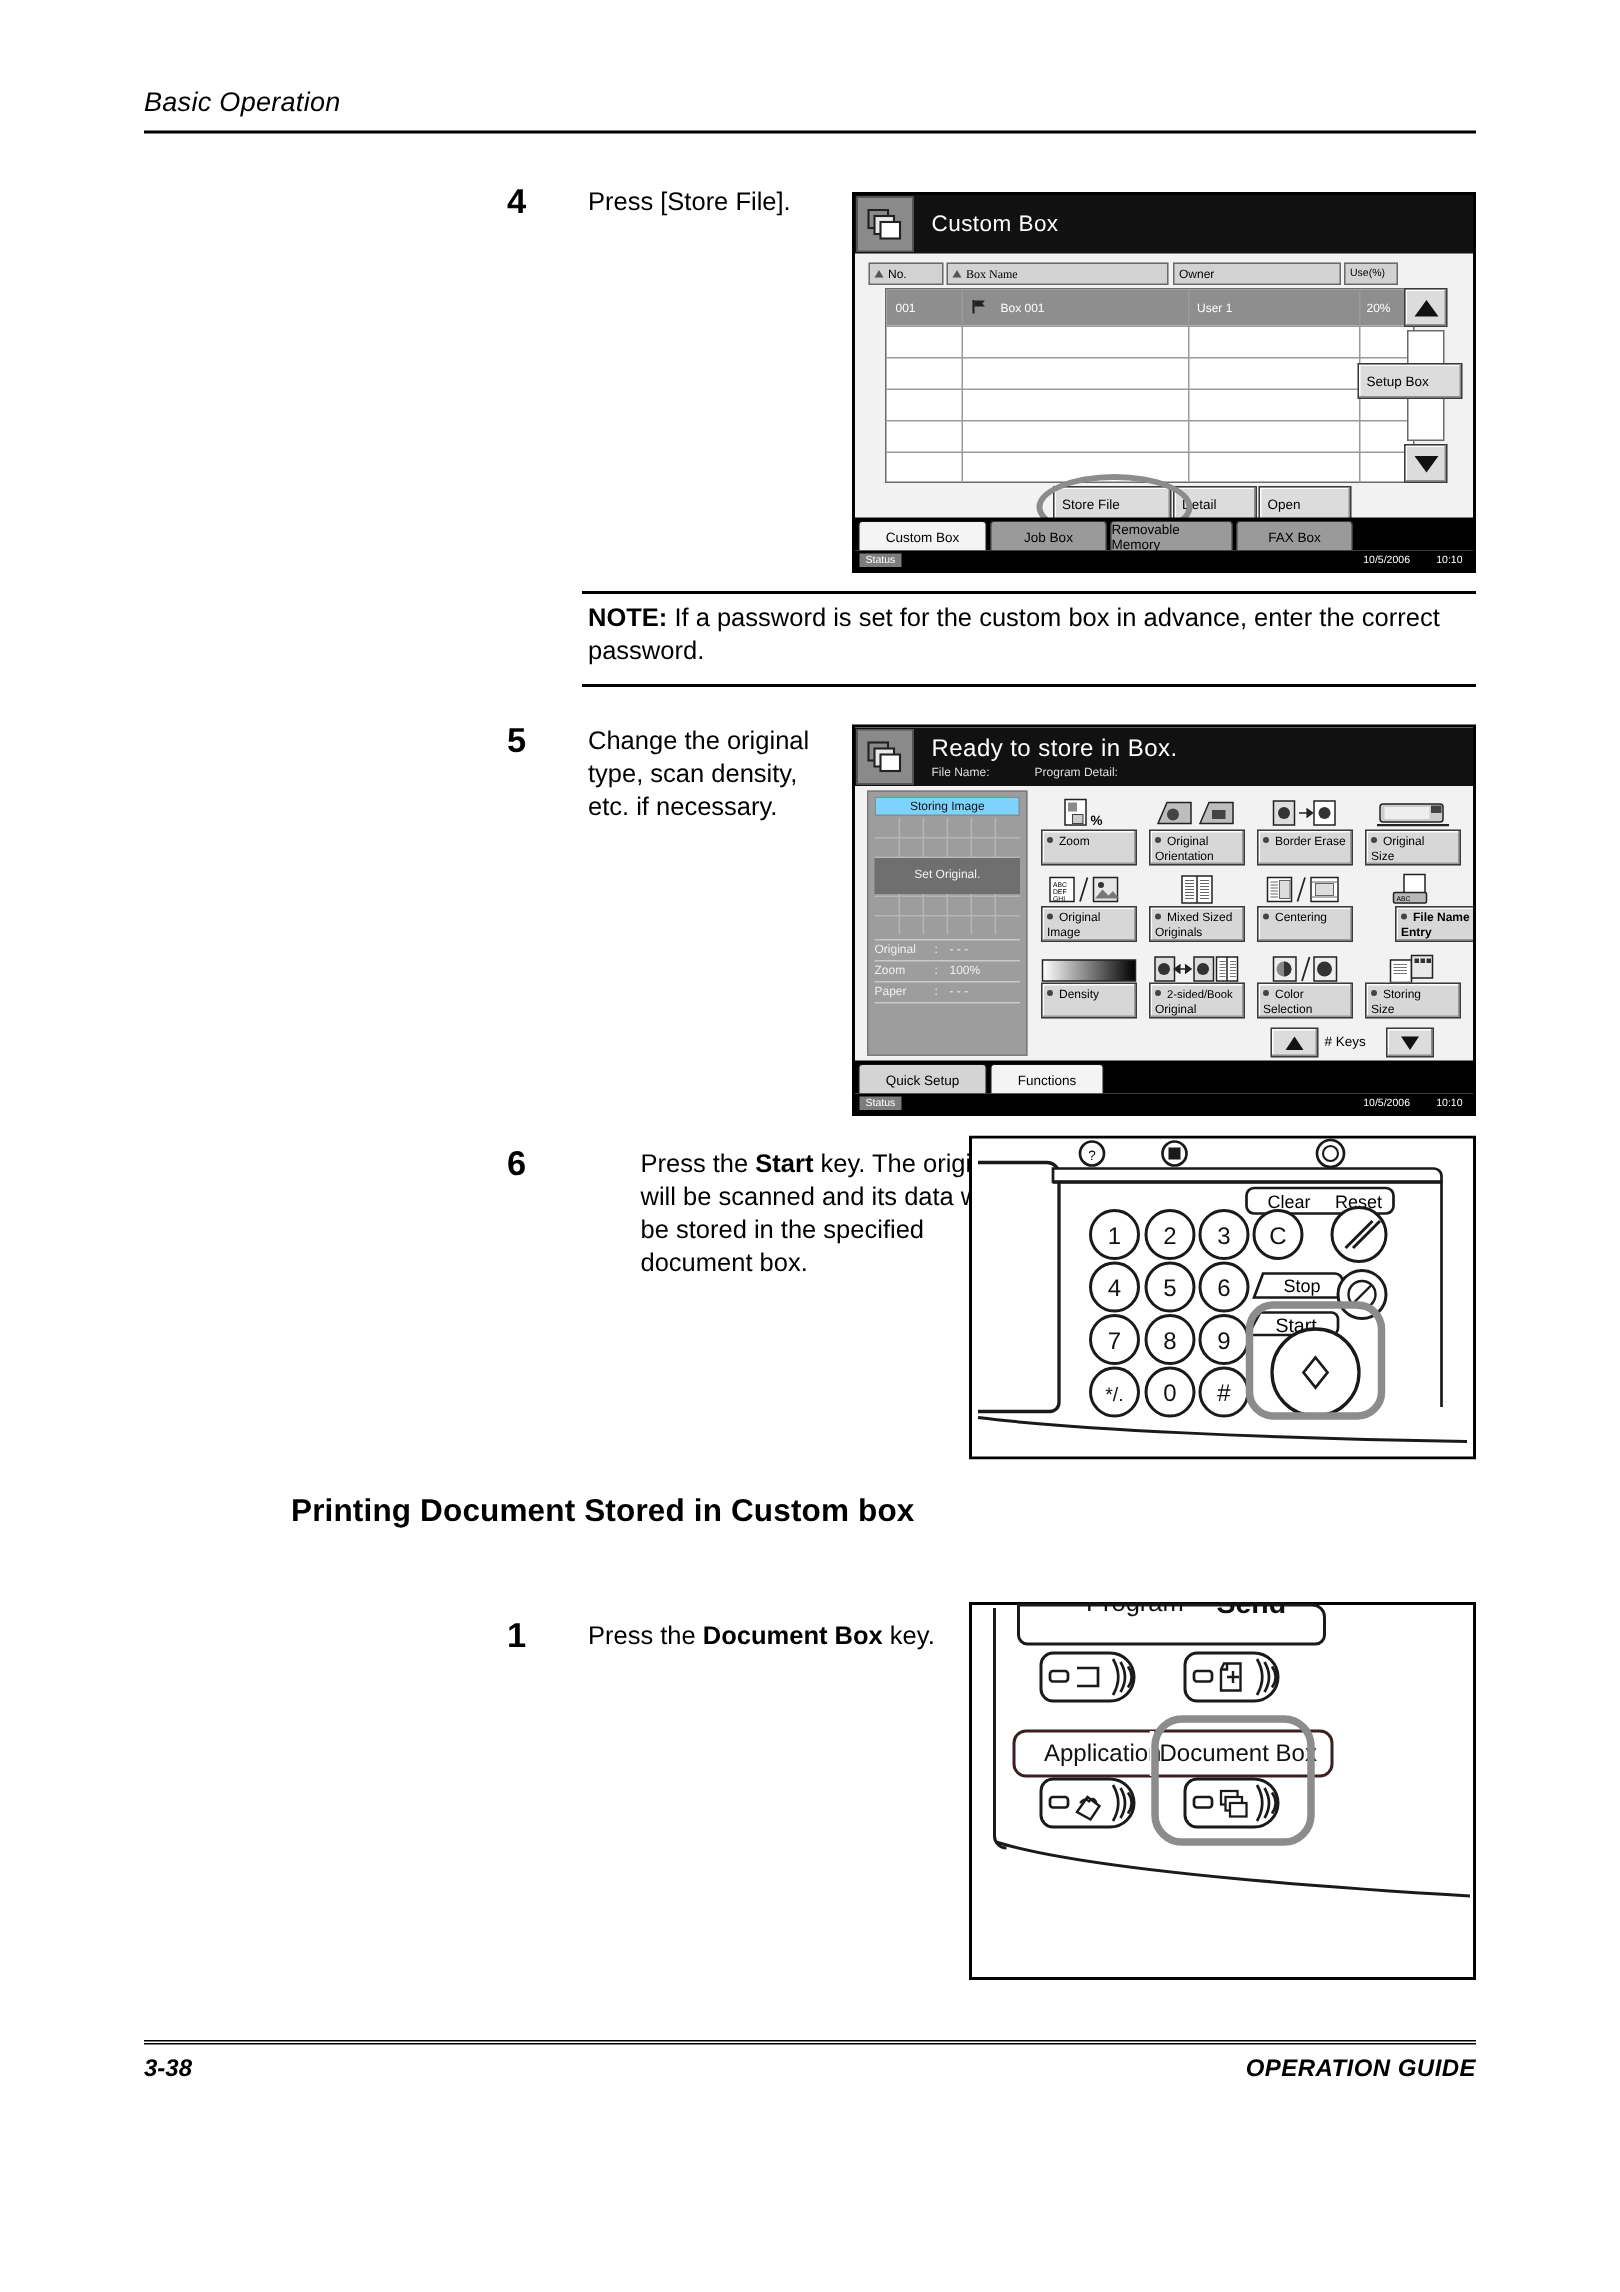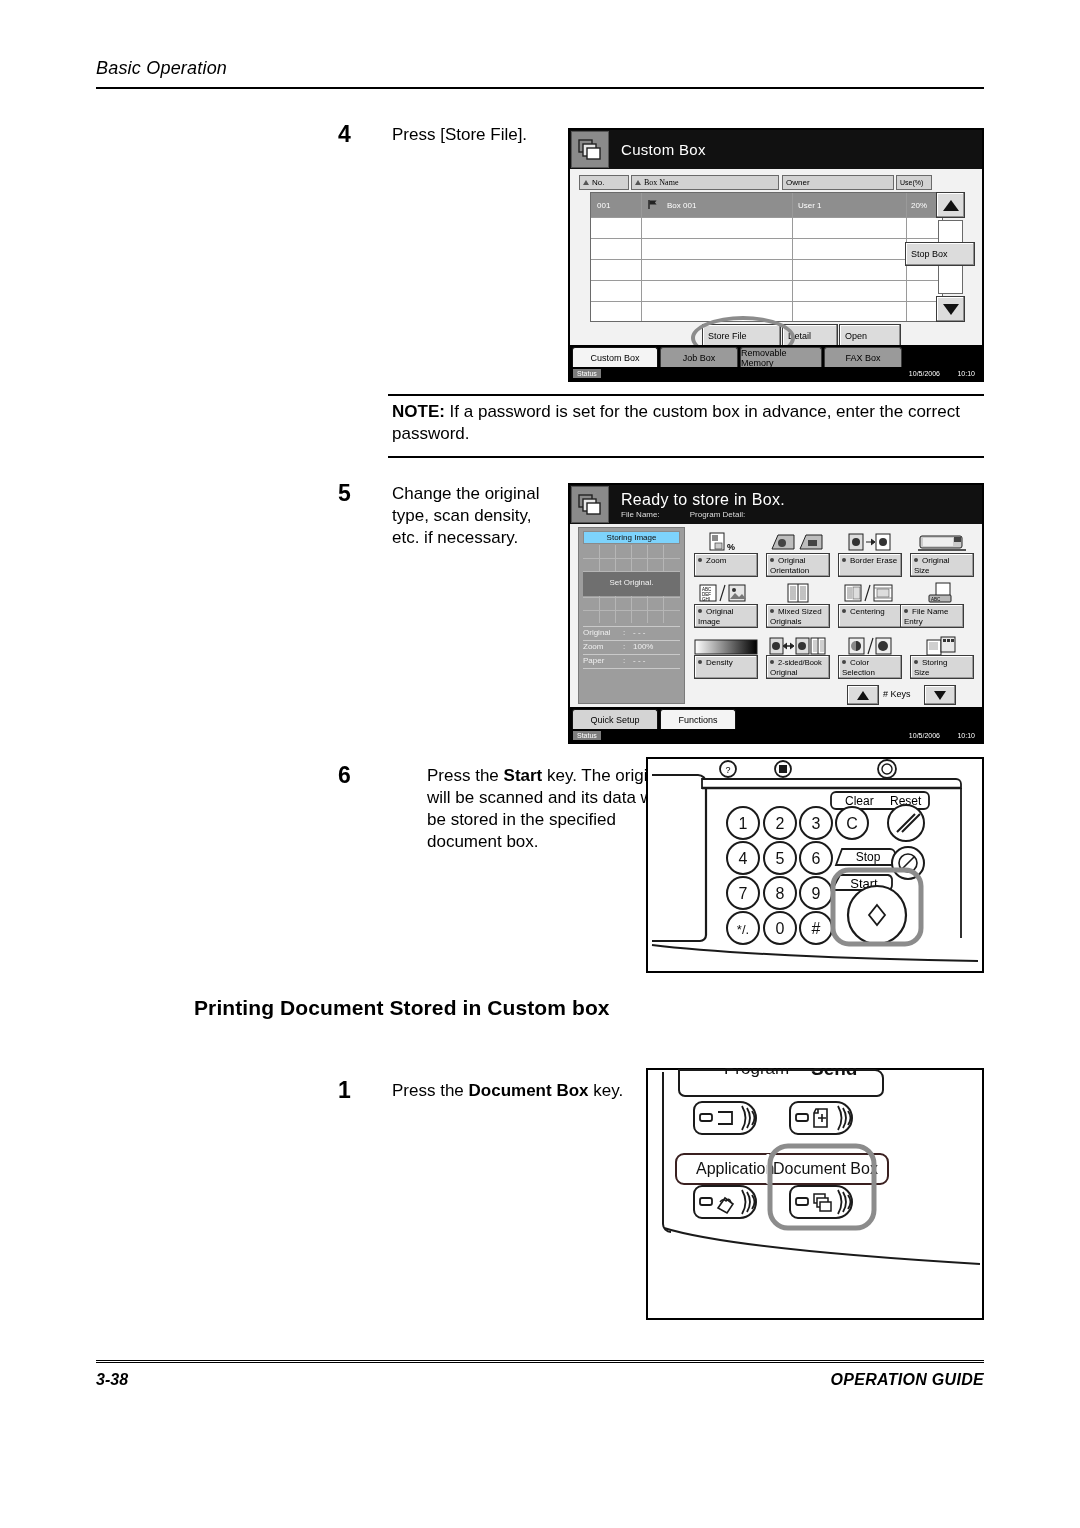--- a/index.html
+++ b/index.html
@@ -230,21 +230,21 @@
 
     <div class="arrowbtn" style="left:366px; top:62px; width:29px; height:26px;">
         <div class="tri-up"></div>
       </div>
     <div class="scroll-track" style="left:368px; top:90px; width:25px; height:74px;"></div>
     <div class="pagecount" style="left:366px; top:122px; width:30px; text-align:center;">001/001</div>
     <div class="arrowbtn" style="left:366px; top:166px; width:29px; height:26px;">
         <div class="tri-dn"></div>
       </div>
 
-    <div class="btn" style="left:335px; top:112px; width:70px; height:24px;">Stop Box</div>
+    <div class="btn" style="left:335px; top:112px; width:70px; height:24px;">Setup Box</div>
 
     <div class="btn" style="left:132px; top:194px; width:79px; height:24px;">Store File</div>
     <div class="btn" style="left:212px; top:194px; width:56px; height:24px;">Detail</div>
     <div class="btn" style="left:269px; top:194px; width:62px; height:24px;">Open</div>
     <div class="ellipse" style="left:121px; top:186px; width:104px; height:44px;"></div>
 
     <div class="tabstrip">
       <div class="tab sel" style="left:2px; width:86px;">Custom Box</div>
       <div class="tab" style="left:90px; width:78px;">Job Box</div>
       <div class="tab" style="left:170px; width:82px;">Removable Memory</div>
@@ -453,21 +453,21 @@
     </div>
 
     <div class="fkey" style="left:124px; top:68px;"><span class="dot"></span><span>Zoom</span></div>
     <div class="fkey" style="left:196px; top:68px;"><span class="dot"></span><span>Original</span><br><span style="margin-left:-8px;display:inline-block">Orientation</span></div>
     <div class="fkey" style="left:268px; top:68px;"><span class="dot"></span><span>Border Erase</span></div>
     <div class="fkey" style="left:340px; top:68px;"><span class="dot"></span><span>Original</span><br><span style="margin-left:-8px;display:inline-block">Size</span></div>
 
     <div class="fkey" style="left:124px; top:119px;"><span class="dot"></span><span>Original</span><br><span style="margin-left:-8px;display:inline-block">Image</span></div>
     <div class="fkey" style="left:196px; top:119px;"><span class="dot"></span><span>Mixed Sized</span><br><span style="margin-left:-8px;display:inline-block">Originals</span></div>
     <div class="fkey" style="left:268px; top:119px;"><span class="dot"></span><span>Centering</span></div>
-    <div class="fkey" style="left:330px; top:119px;"><span class="dot"></span><span>File Name</span><br><span style="margin-left:-8px;display:inline-block">Entry</span></div>
+    <div class="fkey" style="left:360px; top:119px;font-weight:bold;"><span class="dot"></span><span>File Name</span><br><span style="margin-left:-8px;display:inline-block">Entry</span></div>
 
     <div class="fkey" style="left:124px; top:170px;"><span class="dot"></span><span>Density</span></div>
     <div class="fkey" style="left:196px; top:170px;"><span class="dot"></span><span style="font-size:7.5px">2-sided/Book</span><br><span style="margin-left:-8px;display:inline-block">Original</span></div>
     <div class="fkey" style="left:268px; top:170px;"><span class="dot"></span><span>Color</span><br><span style="margin-left:-8px;display:inline-block">Selection</span></div>
     <div class="fkey" style="left:340px; top:170px;"><span class="dot"></span><span>Storing</span><br><span style="margin-left:-8px;display:inline-block">Size</span></div>
 
     <div class="arrowbtn" style="left:277px; top:200px; width:32px; height:20px;">
         <div class="tri-up" style="border-left-width:6px;border-right-width:6px;border-bottom-width:9px;"></div>
       </div>
     <div style="position:absolute; left:313px; top:204px; font-size:9px;"># Keys</div>

